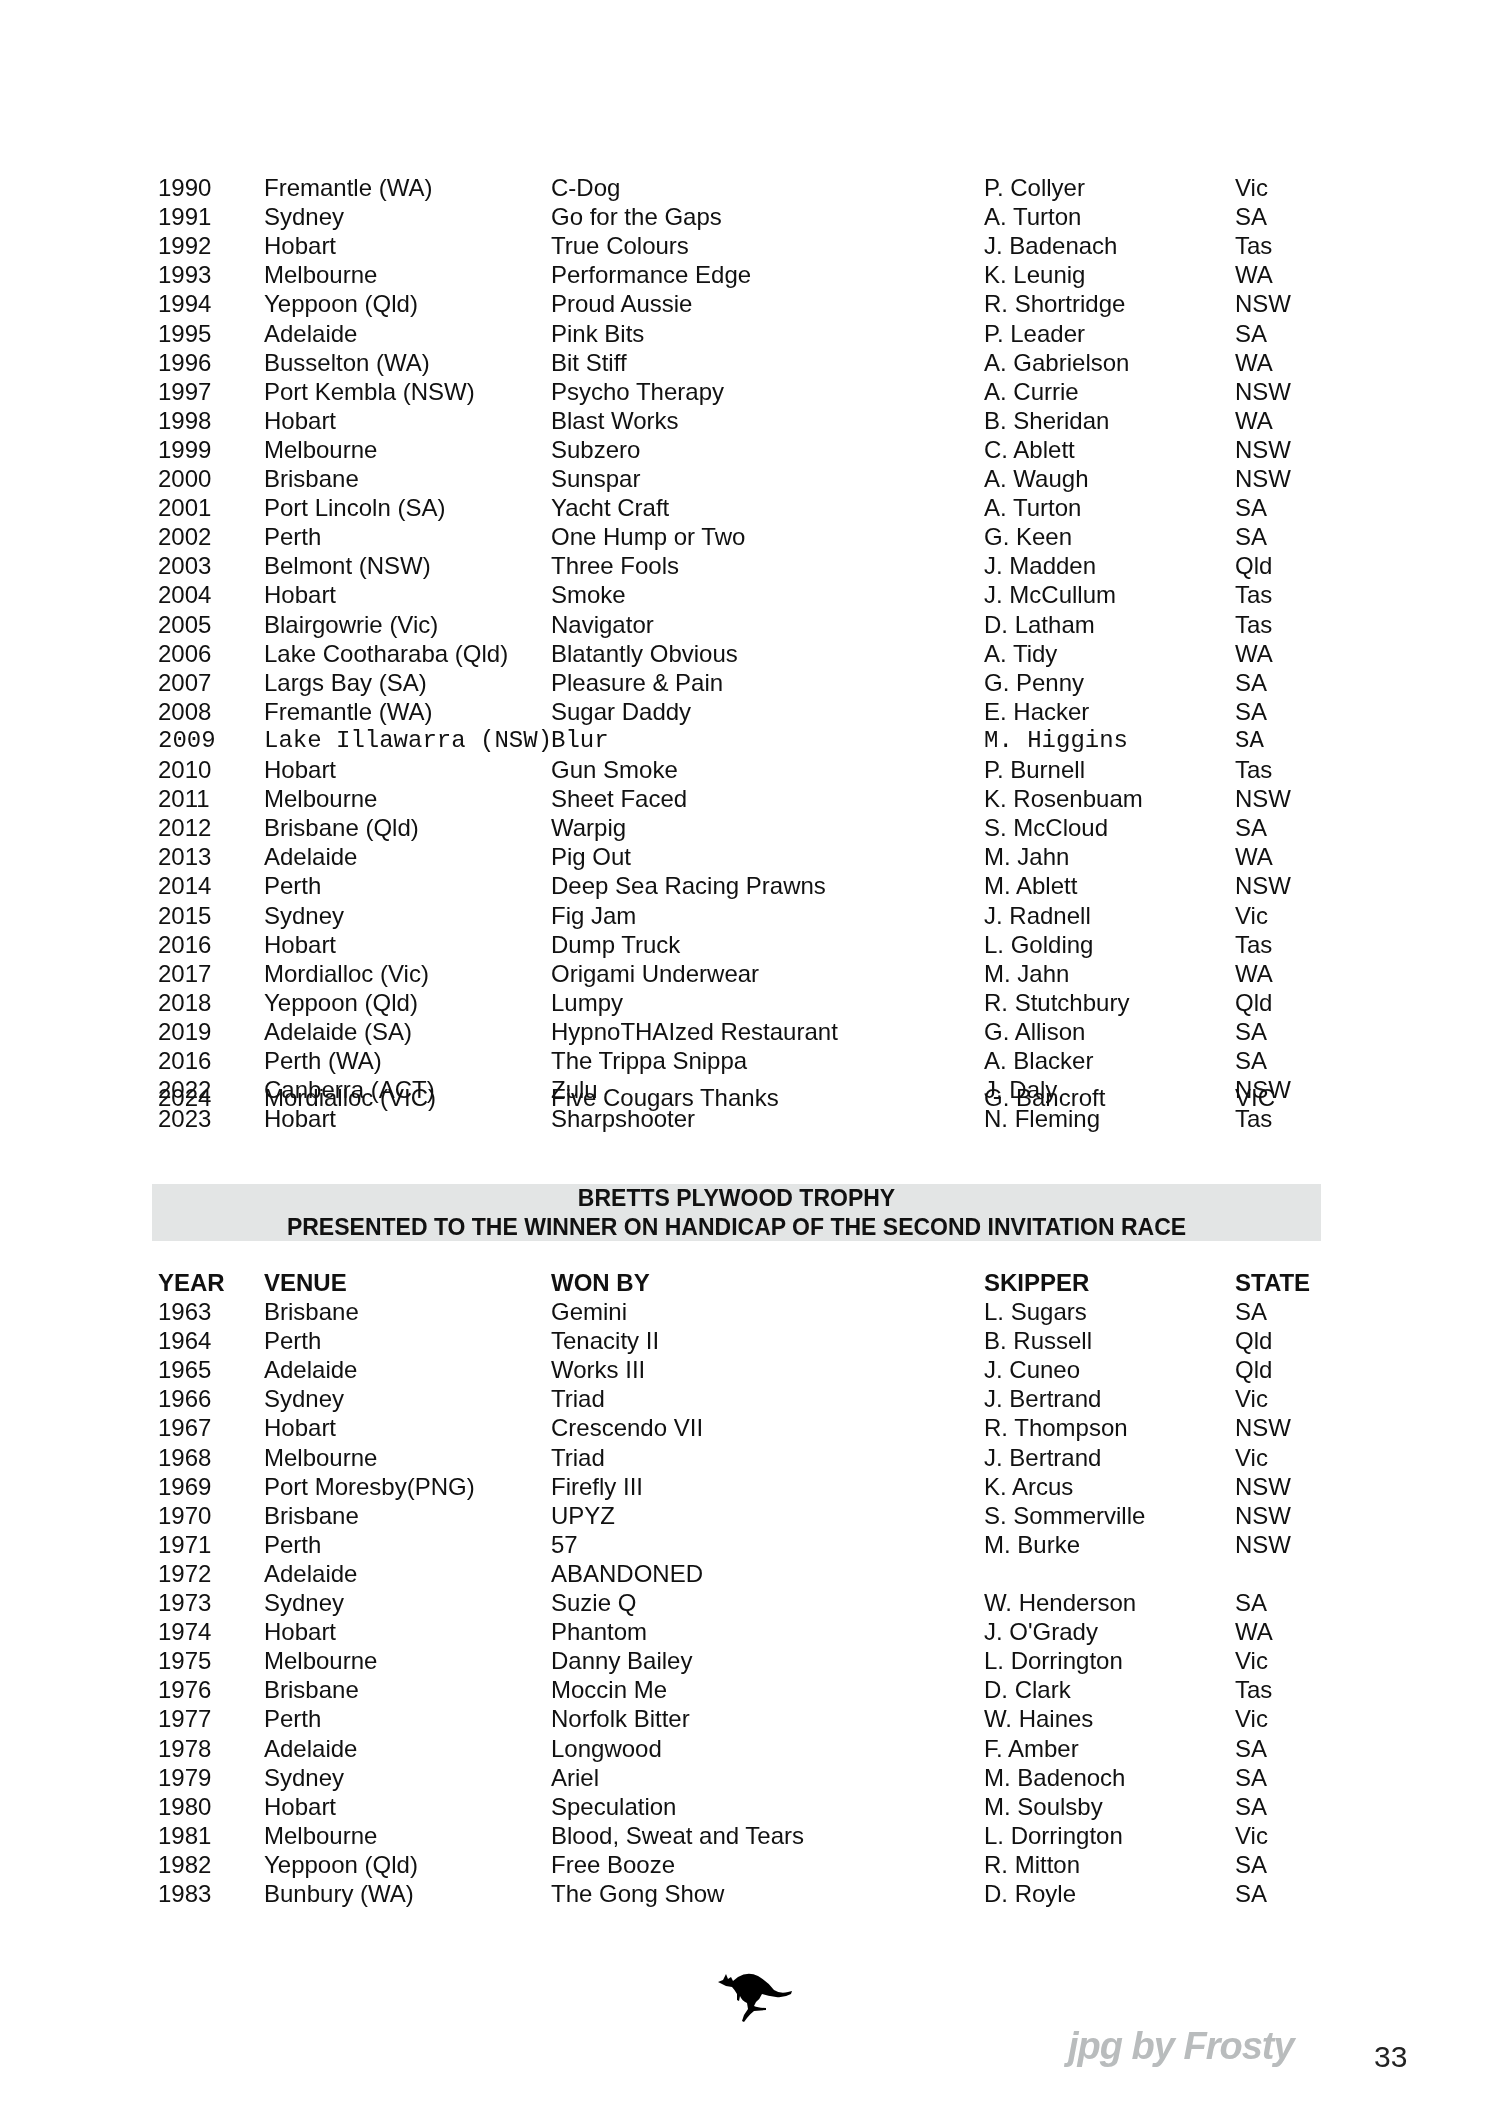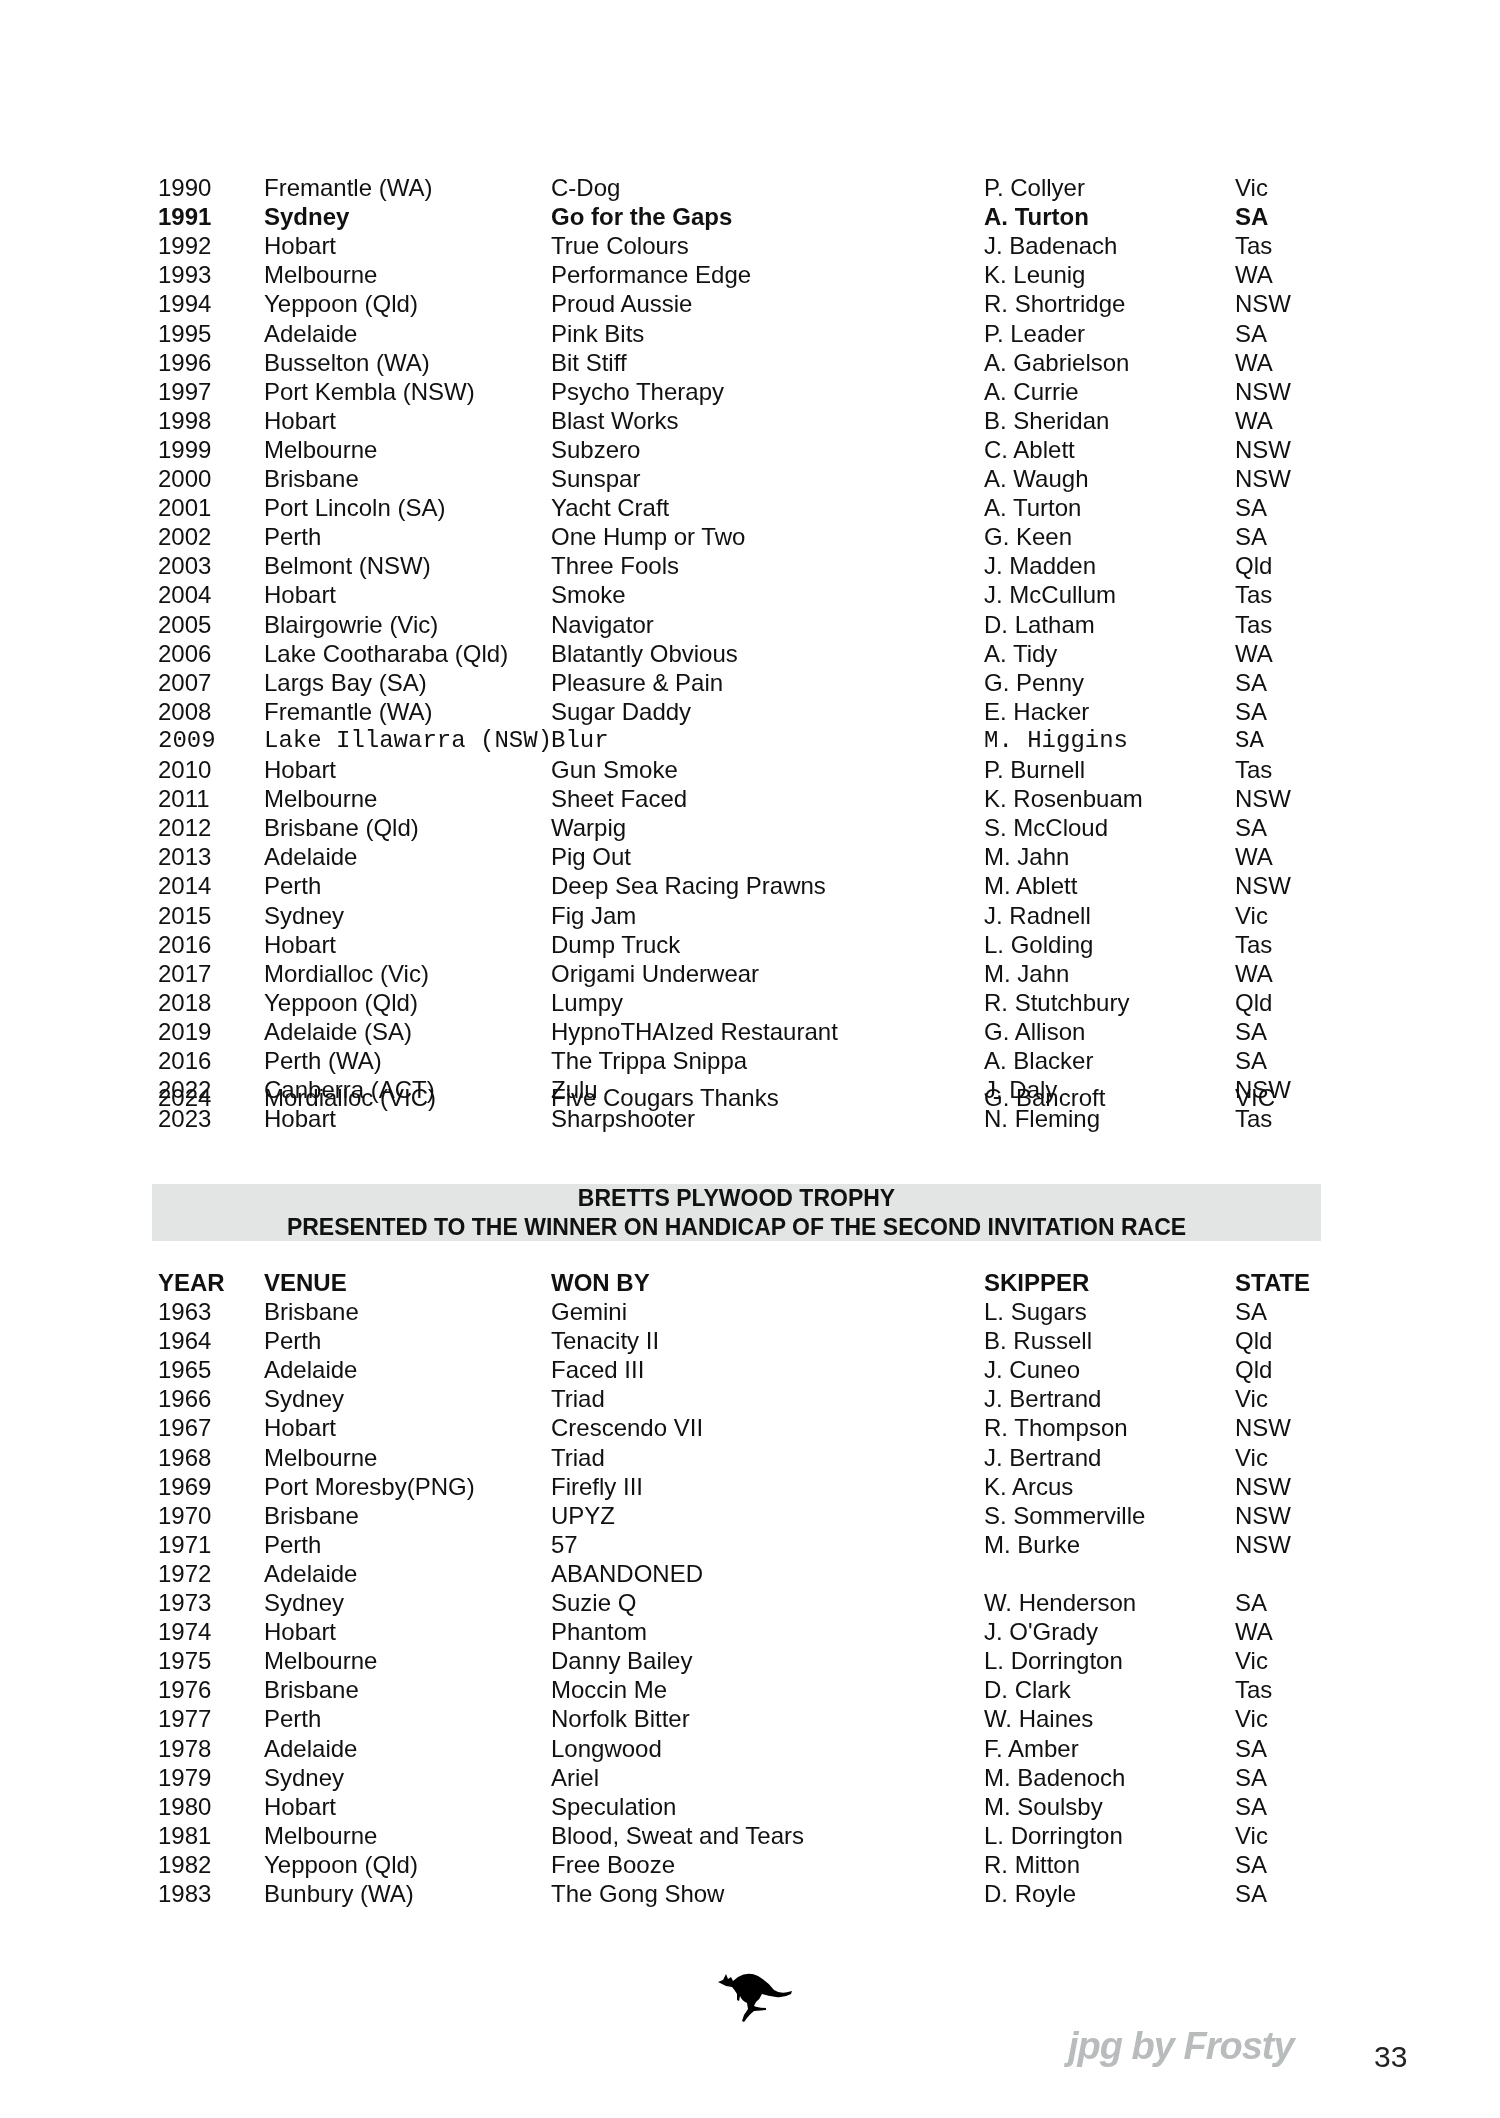--- a/index.html
+++ b/index.html
@@ -77,21 +77,21 @@
 <body>
 
 <div class="table" id="table1">
     <div class="row" style="top: 173px;">
       <span class="c-year">1990</span>
       <span class="c-venue">Fremantle (WA)</span>
       <span class="c-won">C-Dog</span>
       <span class="c-skipper">P. Collyer</span>
       <span class="c-state">Vic</span>
     </div>
-    <div class="row" style="top: 202.1px; font-weight: bold;">
+    <div class="row" style="top: 202.1px;">
       <span class="c-year">1991</span>
       <span class="c-venue">Sydney</span>
       <span class="c-won">Go for the Gaps</span>
       <span class="c-skipper">A. Turton</span>
       <span class="c-state">SA</span>
     </div>
     <div class="row" style="top: 231.2px;">
       <span class="c-year">1992</span>
       <span class="c-venue">Hobart</span>
       <span class="c-won">True Colours</span>
@@ -341,21 +341,21 @@
       <div class="row" style="top: 1326.1px;">
         <span class="c-year">1964</span>
         <span class="c-venue">Perth</span>
         <span class="c-won">Tenacity II</span>
         <span class="c-skipper">B. Russell</span>
         <span class="c-state">Qld</span>
       </div>
       <div class="row" style="top: 1355.2px;">
         <span class="c-year">1965</span>
         <span class="c-venue">Adelaide</span>
-        <span class="c-won">Faced III</span>
+        <span class="c-won">Works III</span>
         <span class="c-skipper">J. Cuneo</span>
         <span class="c-state">Qld</span>
       </div>
       <div class="row" style="top: 1384.3px;">
         <span class="c-year">1966</span>
         <span class="c-venue">Sydney</span>
         <span class="c-won">Triad</span>
         <span class="c-skipper">J. Bertrand</span>
         <span class="c-state">Vic</span>
       </div>

